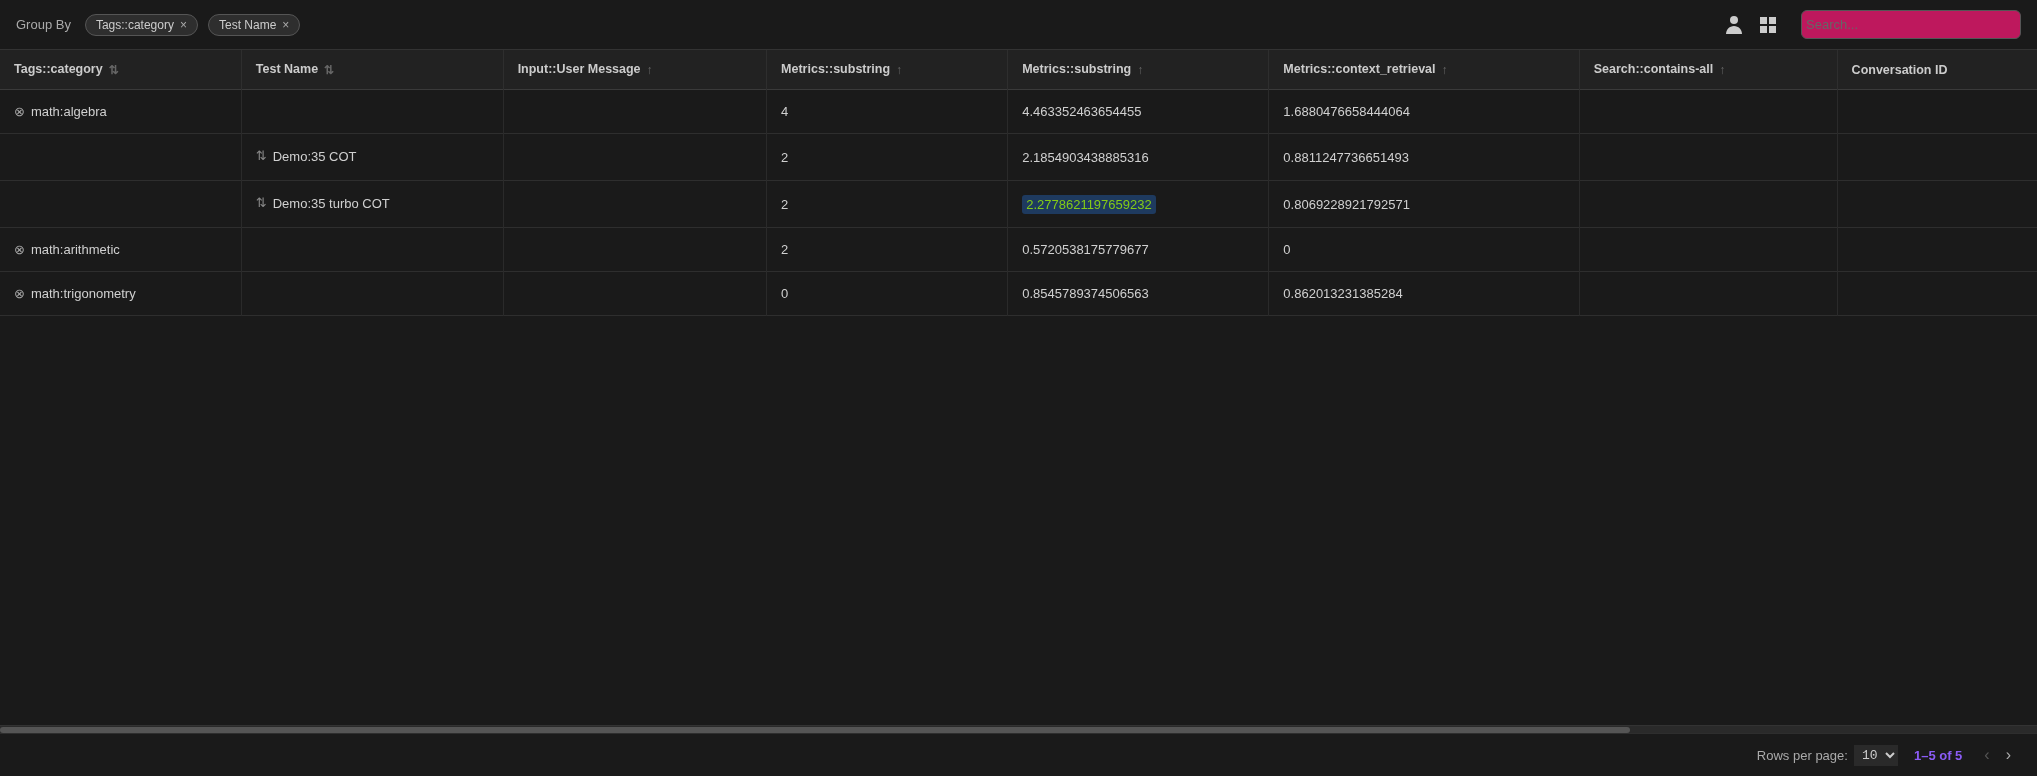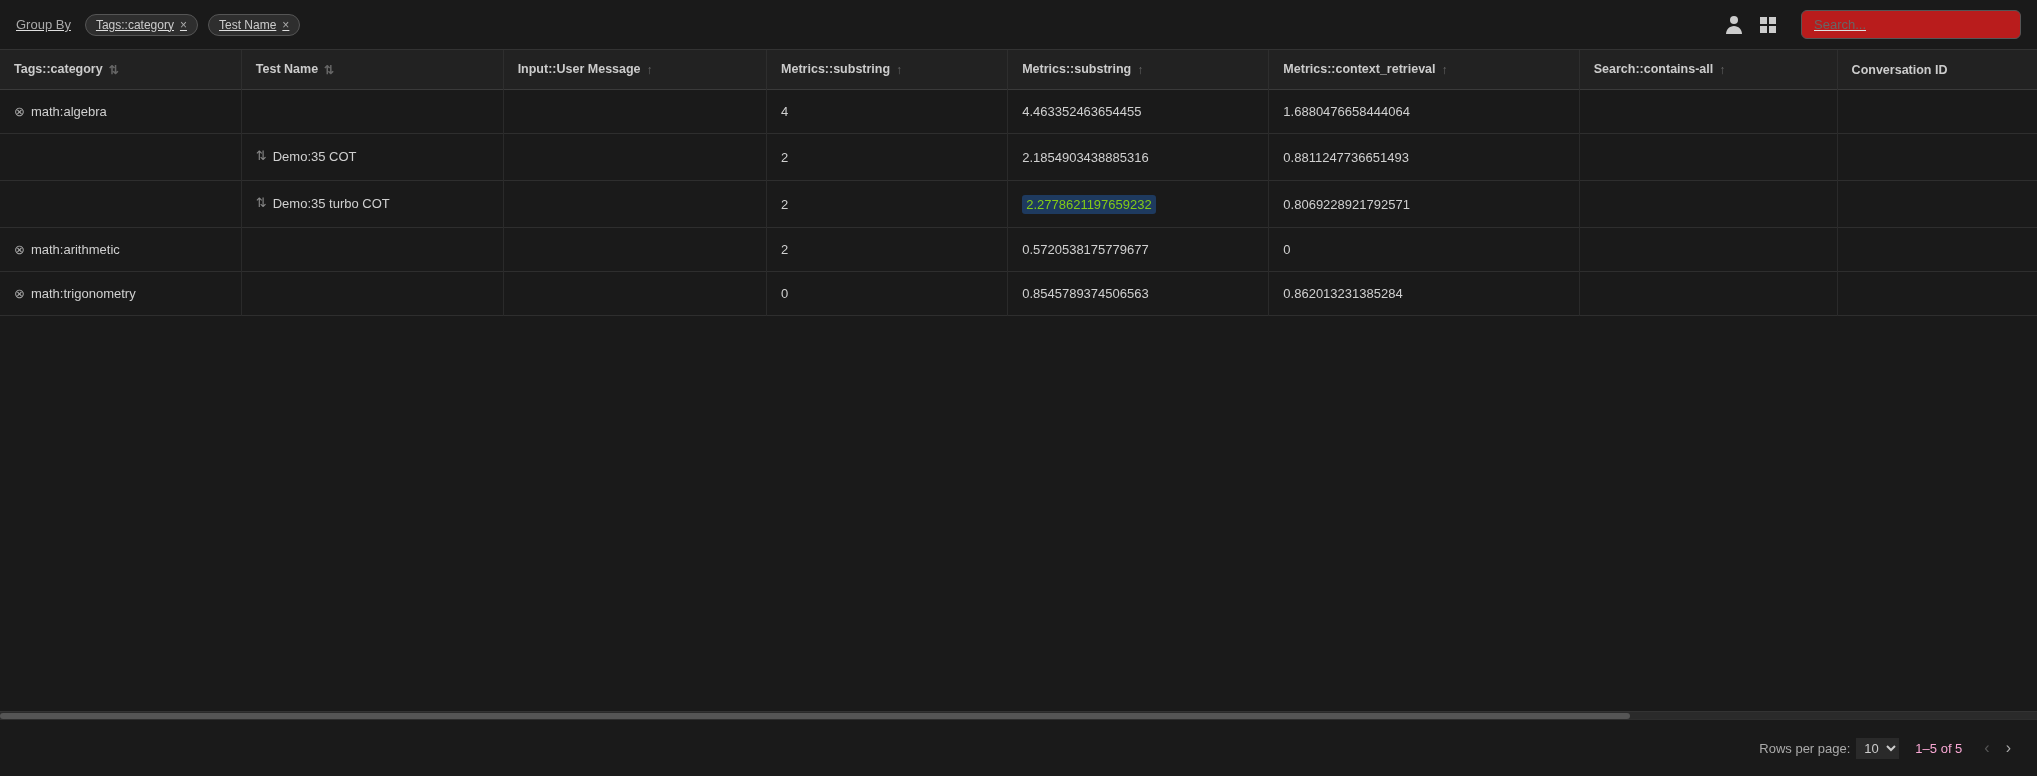--- a/index.html
+++ b/index.html
@@ -20,21 +20,20 @@
     }
 
     
     .toolbar {
       display: flex;
       align-items: center;
       padding: 10px 16px;
       background: #1a1a1a;
       border-bottom: 1px solid #333;
       gap: 10px;
-      text-decoration: underline;
     }
     .group-by-label {
       color: #aaa;
       font-size: 13px;
       margin-right: 4px;
     }
     .tag-pill {
       display: inline-flex;
       align-items: center;
       background: #2e2e2e;
@@ -63,24 +62,24 @@
       border: none;
       color: #ccc;
       cursor: pointer;
       padding: 4px;
       font-size: 16px;
       display: flex;
       align-items: center;
       justify-content: center;
     }
     .search-box {
-      background: #b91c1c;
+      background: #be185d;
       border: 1px solid #555;
       border-radius: 6px;
-      padding: 6px 12px;
+      padding: 6px 4px;
       color: #ccc;
       font-size: 13px;
       width: 220px;
       outline: none;
     }
     .search-box::placeholder { color: #666; }
 
     
     .table-container {
       flex: 1;
@@ -149,42 +148,44 @@
       border-radius: 3px;
       padding: 2px 4px;
       color: #84cc16;
     }
 
     
     .footer {
       display: flex;
       align-items: center;
       justify-content: flex-end;
-      padding: 17px 20px;
+      padding: 10px 20px;
       border-top: 1px solid #2e2e2e;
       background: #1a1a1a;
       gap: 16px;
       font-size: 13px;
       color: #aaa;
     }
     .rows-per-page {
       display: flex;
       align-items: center;
       gap: 6px;
     }
     .rows-select {
       background: #2a2a2a;
       border: none;
       color: #ccc;
       font-size: 13px;
       cursor: pointer;
       padding: 2px 4px;
+      font-family: Liberation Mono, monospace;
     }
     .page-info {
-      color: #f9a8d4;
+      color: #8b5cf6;
+      font-weight: bold;
     }
     .page-nav {
       display: flex;
       gap: 4px;
     }
     .page-nav-btn {
       background: none;
       border: none;
       color: #aaa;
       cursor: pointer;

